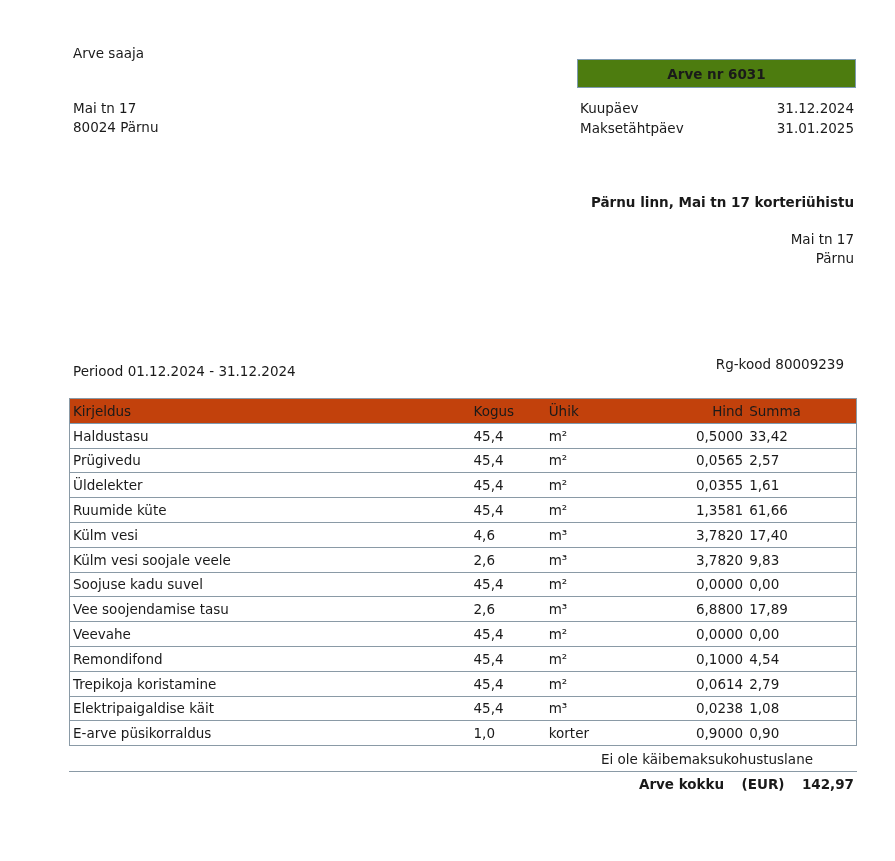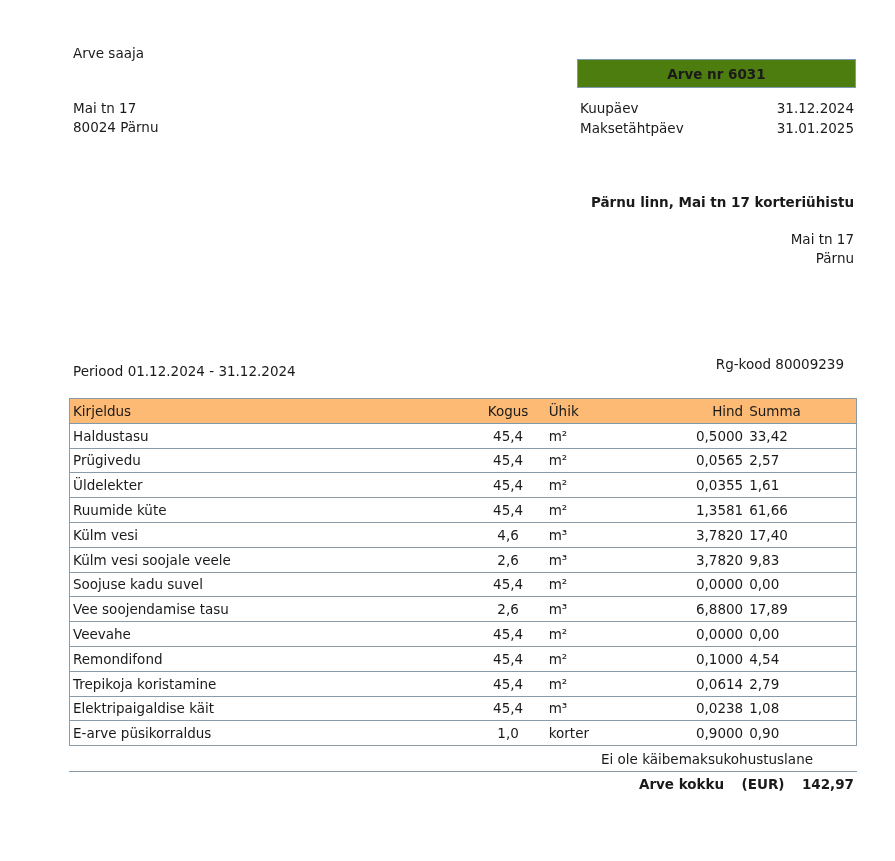--- a/index.html
+++ b/index.html
@@ -41,24 +41,24 @@
   
   #items-table {
     position: absolute; left: 69px; top: 398px; width: 788px;
     border-collapse: collapse;
     border: 1px solid #8a9aa6;
   }
   #items-table th, #items-table td {
     height: 24.8px; padding: 0 3px; font-weight: normal; white-space: nowrap;
     border-bottom: 1px solid #8a9aa6;
   }
-  #items-table thead tr { background: #fdba74; }
+  #items-table thead tr { background: #c2410c; }
   #items-table th { border-bottom: 1px solid #7d9ab0; }
   .c-desc { text-align: left; width: 400px; }
-  .c-qty  { text-align: center; width: 75px; }
+  .c-qty  { text-align: left; width: 75px; }
   .c-unit { text-align: left; width: 60px; }
   .c-price{ text-align: right; width: 140px; }
   .c-sum  { text-align: left; width: 110px; }
 
   #vat-note { left: 601px; top: 750px; }
   #total-line { left: 69px; top: 771px; width: 788px; height: 1px; background: #8a9aa6; }
   #grand-total { right: 41px; top: 775px; font-weight: bold; }
   #grand-total span { margin-left: 8px; }
 </style>
 </head>

